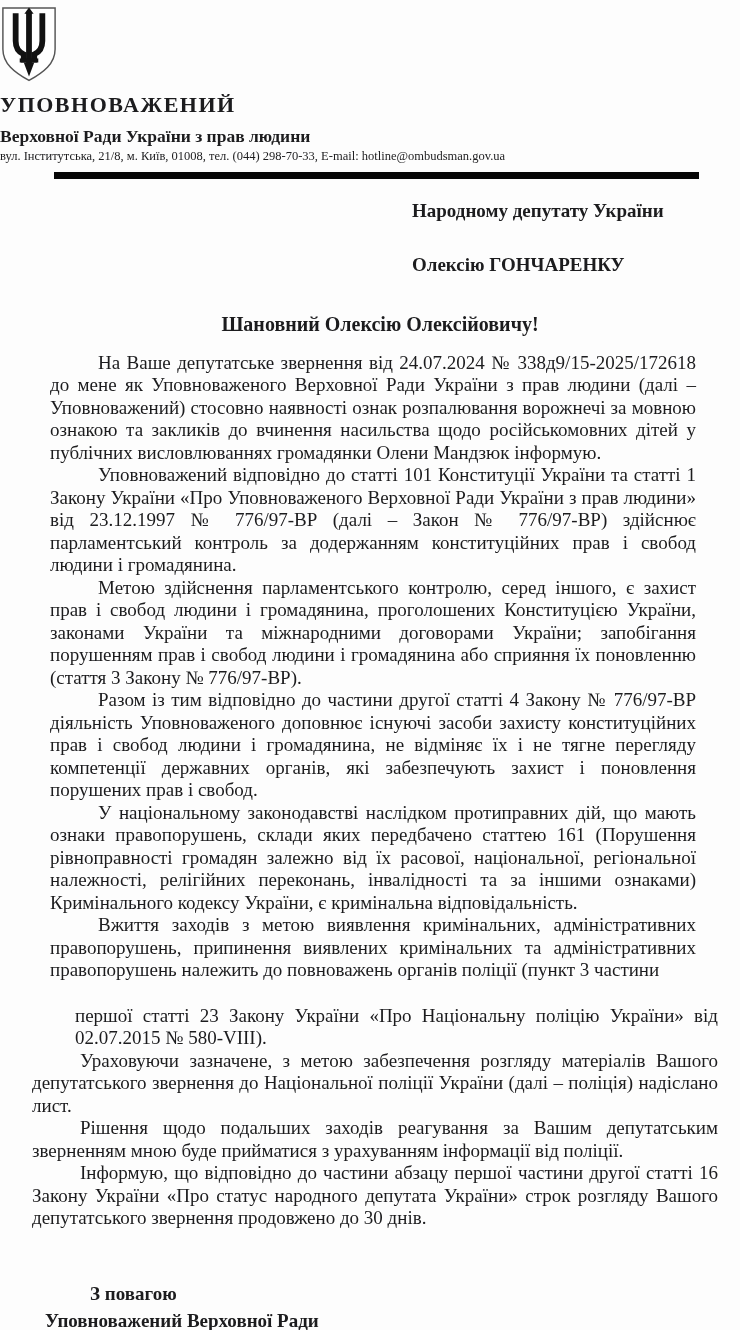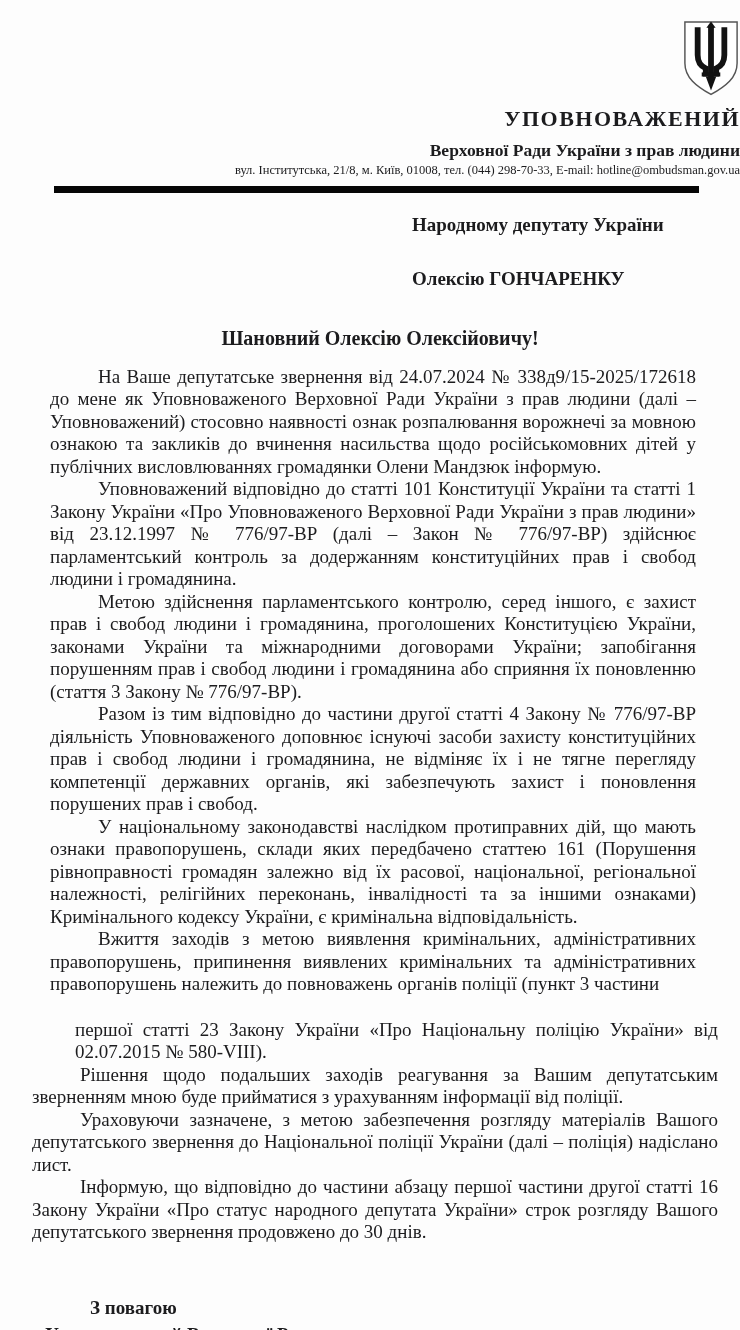--- a/index.html
+++ b/index.html
@@ -8,21 +8,21 @@
     width: 740px;
     height: 1330px;
     background: #fdfdfd;
     color: #1c1c1e;
     font-family: "Liberation Serif", "DejaVu Serif", serif;
     overflow: hidden;
     box-sizing: border-box;
   }
 
   
-  .letterhead { text-align: right; padding-top: 20px; }
+  .letterhead { text-align: left; padding-top: 6px; }
   .emblem { display: inline-block; height: 77px; line-height: 0; }
   .org-name {
     font-weight: 700; font-size: 22px; letter-spacing: 1.5px;
     line-height: 1.1; margin-top: 6px;
   }
   .org-subtitle { font-weight: 700; font-size: 17.5px; margin-top: 10px; line-height: 1.1; }
   .address { font-size: 12.5px; margin-top: 4px; line-height: 1.1; }
   .rule { height: 7px; background: #060606; margin: 8px 41px 0 54px; }
 
   
@@ -82,22 +82,22 @@
   <main class="body-text">
     <p>На Ваше депутатське звернення від 24.07.2024 № 338д9/15-2025/172618 до мене як Уповноваженого Верховної Ради України з прав людини (далі – Уповноважений) стосовно наявності ознак розпалювання ворожнечі за мовною ознакою та закликів до вчинення насильства щодо російськомовних дітей у публічних висловлюваннях громадянки Олени Мандзюк інформую.</p>
     <p>Уповноважений відповідно до статті 101 Конституції України та статті 1 Закону України «Про Уповноваженого Верховної Ради України з прав людини» від 23.12.1997 № 776/97-ВР (далі – Закон № 776/97-ВР) здійснює парламентський контроль за додержанням конституційних прав і свобод людини і громадянина.</p>
     <p>Метою здійснення парламентського контролю, серед іншого, є захист прав і свобод людини і громадянина, проголошених Конституцією України, законами України та міжнародними договорами України; запобігання порушенням прав і свобод людини і громадянина або сприяння їх поновленню (стаття 3 Закону № 776/97-ВР).</p>
     <p>Разом із тим відповідно до частини другої статті 4 Закону № 776/97-ВР діяльність Уповноваженого доповнює існуючі засоби захисту конституційних прав і свобод людини і громадянина, не відміняє їх і не тягне перегляду компетенції державних органів, які забезпечують захист і поновлення порушених прав і свобод.</p>
     <p>У національному законодавстві наслідком протиправних дій, що мають ознаки правопорушень, склади яких передбачено статтею 161 (Порушення рівноправності громадян залежно від їх расової, національної, регіональної належності, релігійних переконань, інвалідності та за іншими ознаками) Кримінального кодексу України, є кримінальна відповідальність.</p>
     <p>Вжиття заходів з метою виявлення кримінальних, адміністративних правопорушень, припинення виявлених кримінальних та адміністративних правопорушень належить до повноважень органів поліції (пункт 3 частини</p>
 
     <div class="page2">
       <p class="no-indent">першої статті 23 Закону України «Про Національну поліцію України» від 02.07.2015 № 580-VIII).</p>
+      <p>Ураховуючи зазначене, з метою забезпечення розгляду матеріалів Вашого депутатського звернення до Національної поліції України (далі – поліція) надіслано лист.</p>
       <p>Рішення щодо подальших заходів реагування за Вашим депутатським зверненням мною буде прийматися з урахуванням інформації від поліції.</p>
-      <p>Ураховуючи зазначене, з метою забезпечення розгляду матеріалів Вашого депутатського звернення до Національної поліції України (далі – поліція) надіслано лист.</p>
       <p>Інформую, що відповідно до частини абзацу першої частини другої статті 16 Закону України «Про статус народного депутата України» строк розгляду Вашого депутатського звернення продовжено до 30 днів.</p>
     </div>
   </main>
 
   <footer class="signature">
     <div class="closing">З повагою</div>
     <div class="sig-title">Уповноважений Верховної Ради</div>
     <div class="sig-row">
       <div class="sig-title">України з прав людини</div>
       <div class="sig-name">Дмитро ЛУБІНЕЦЬ</div>

